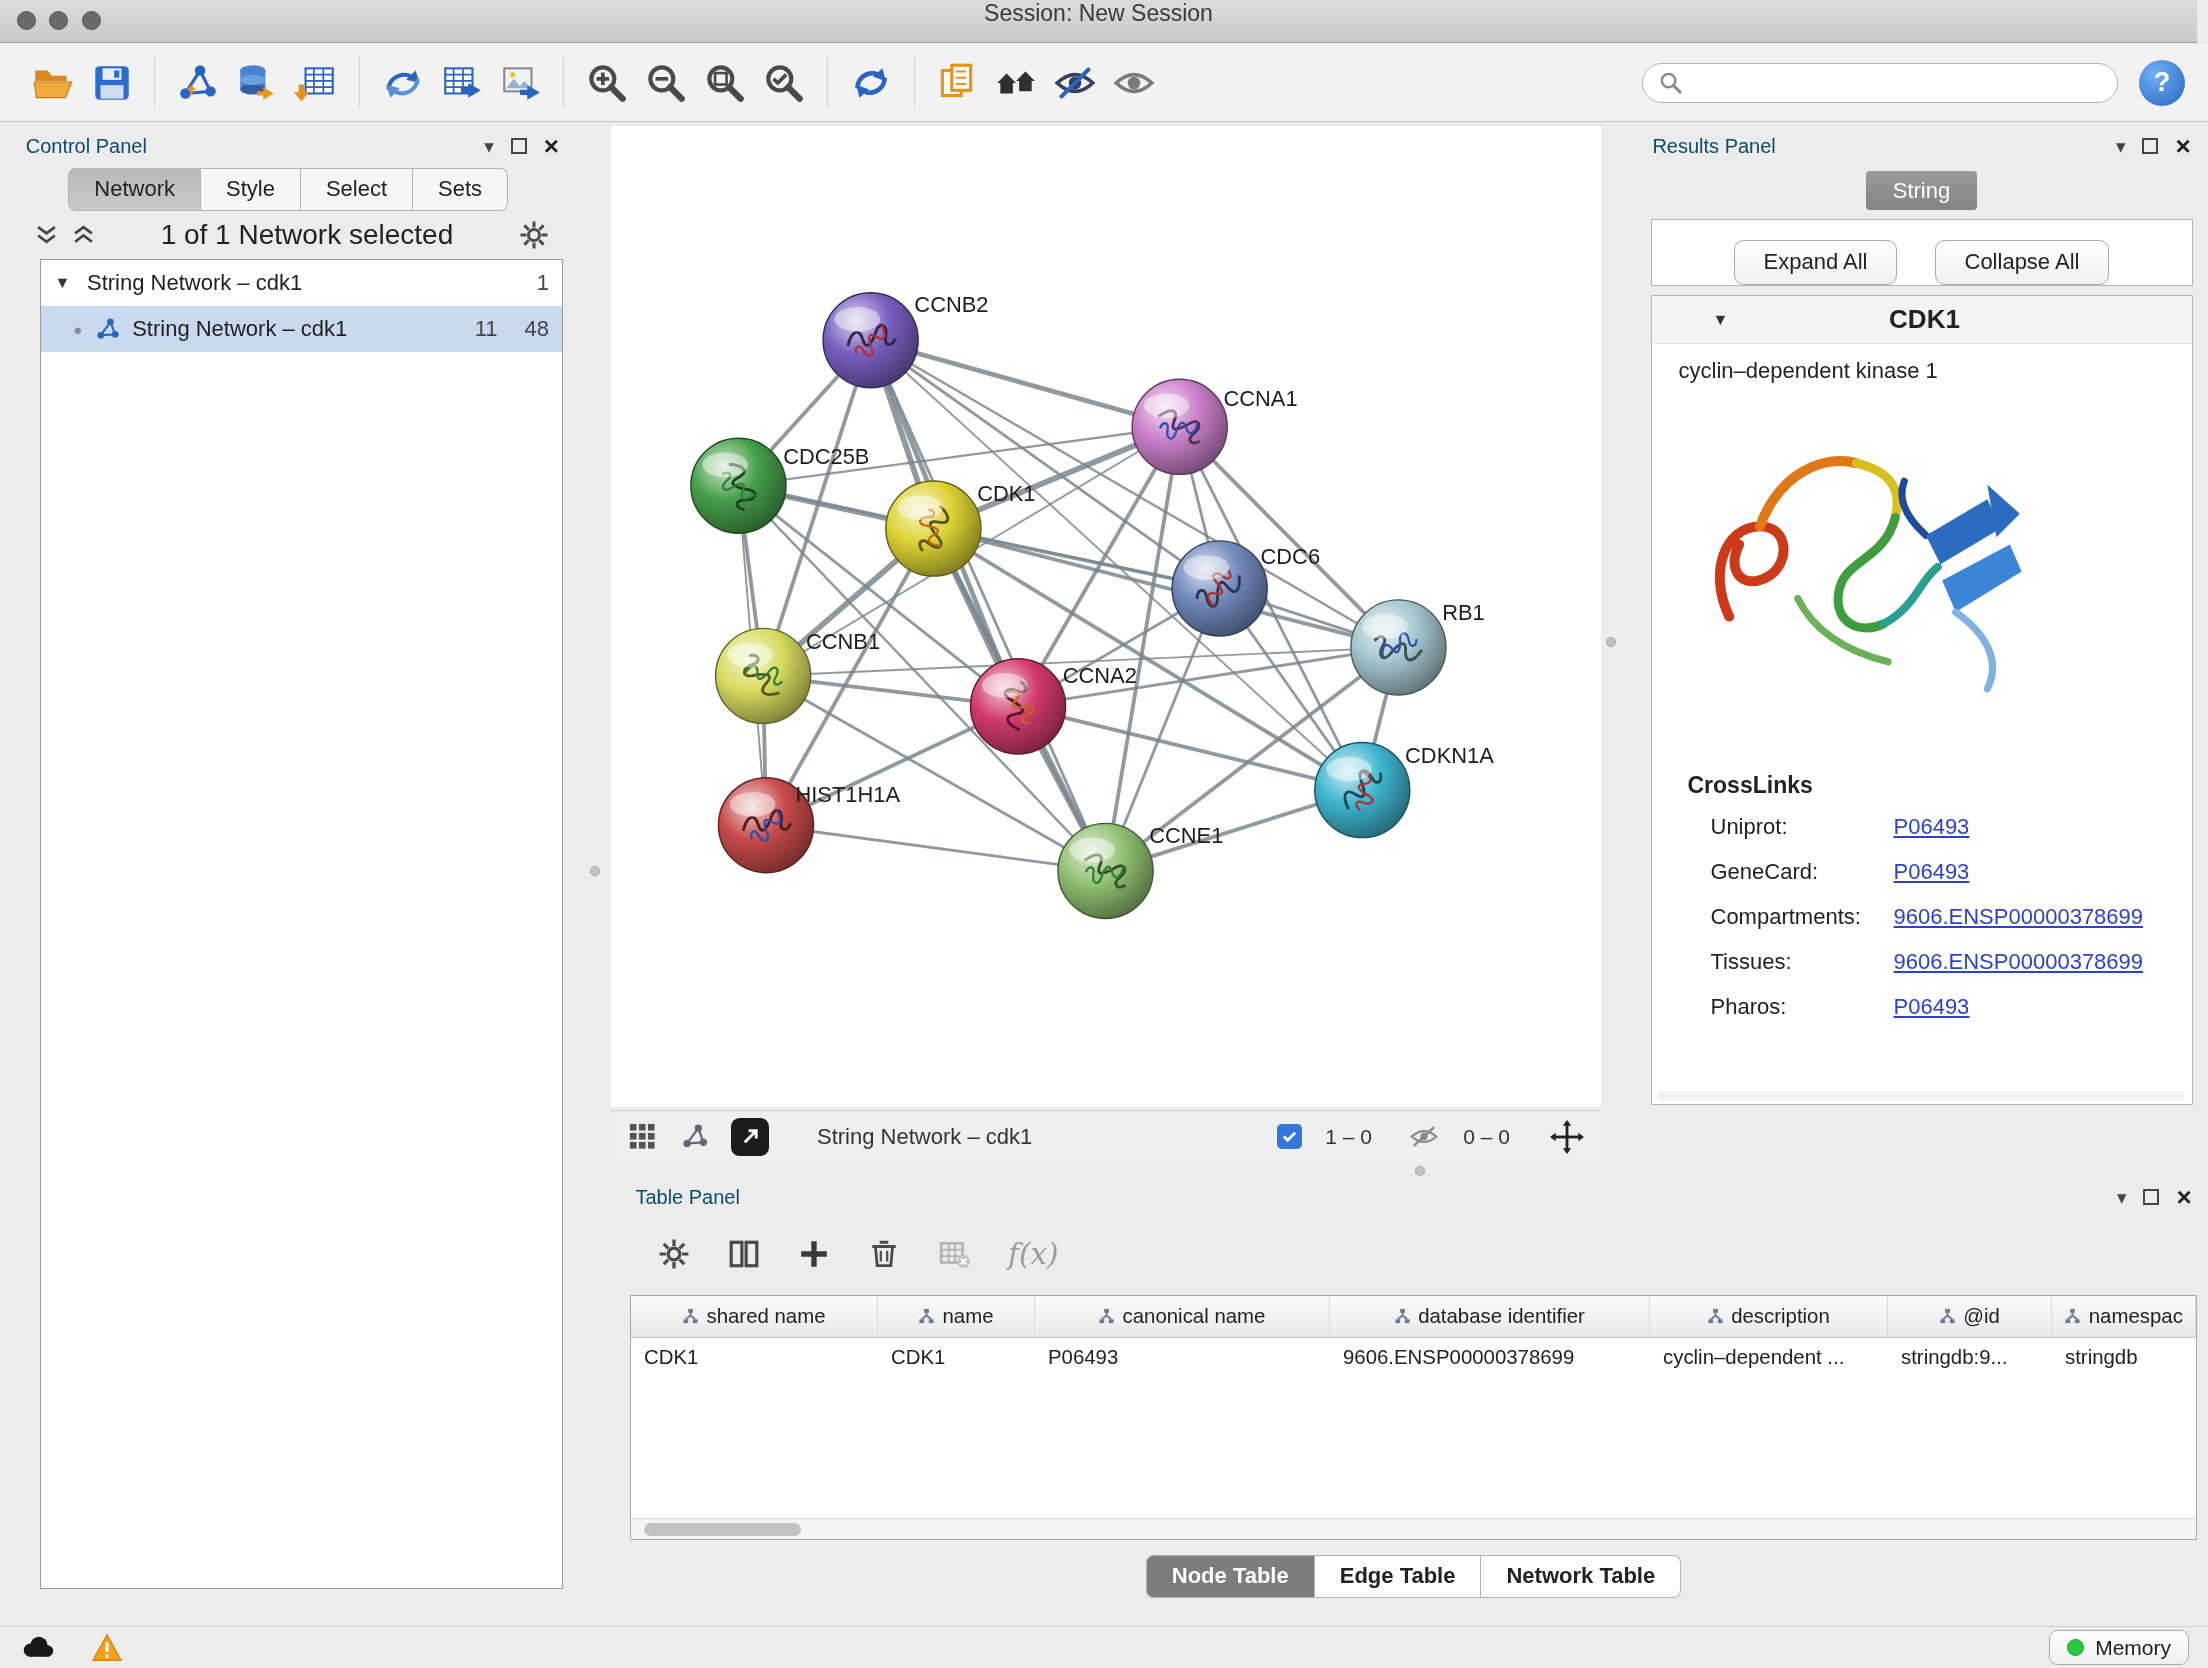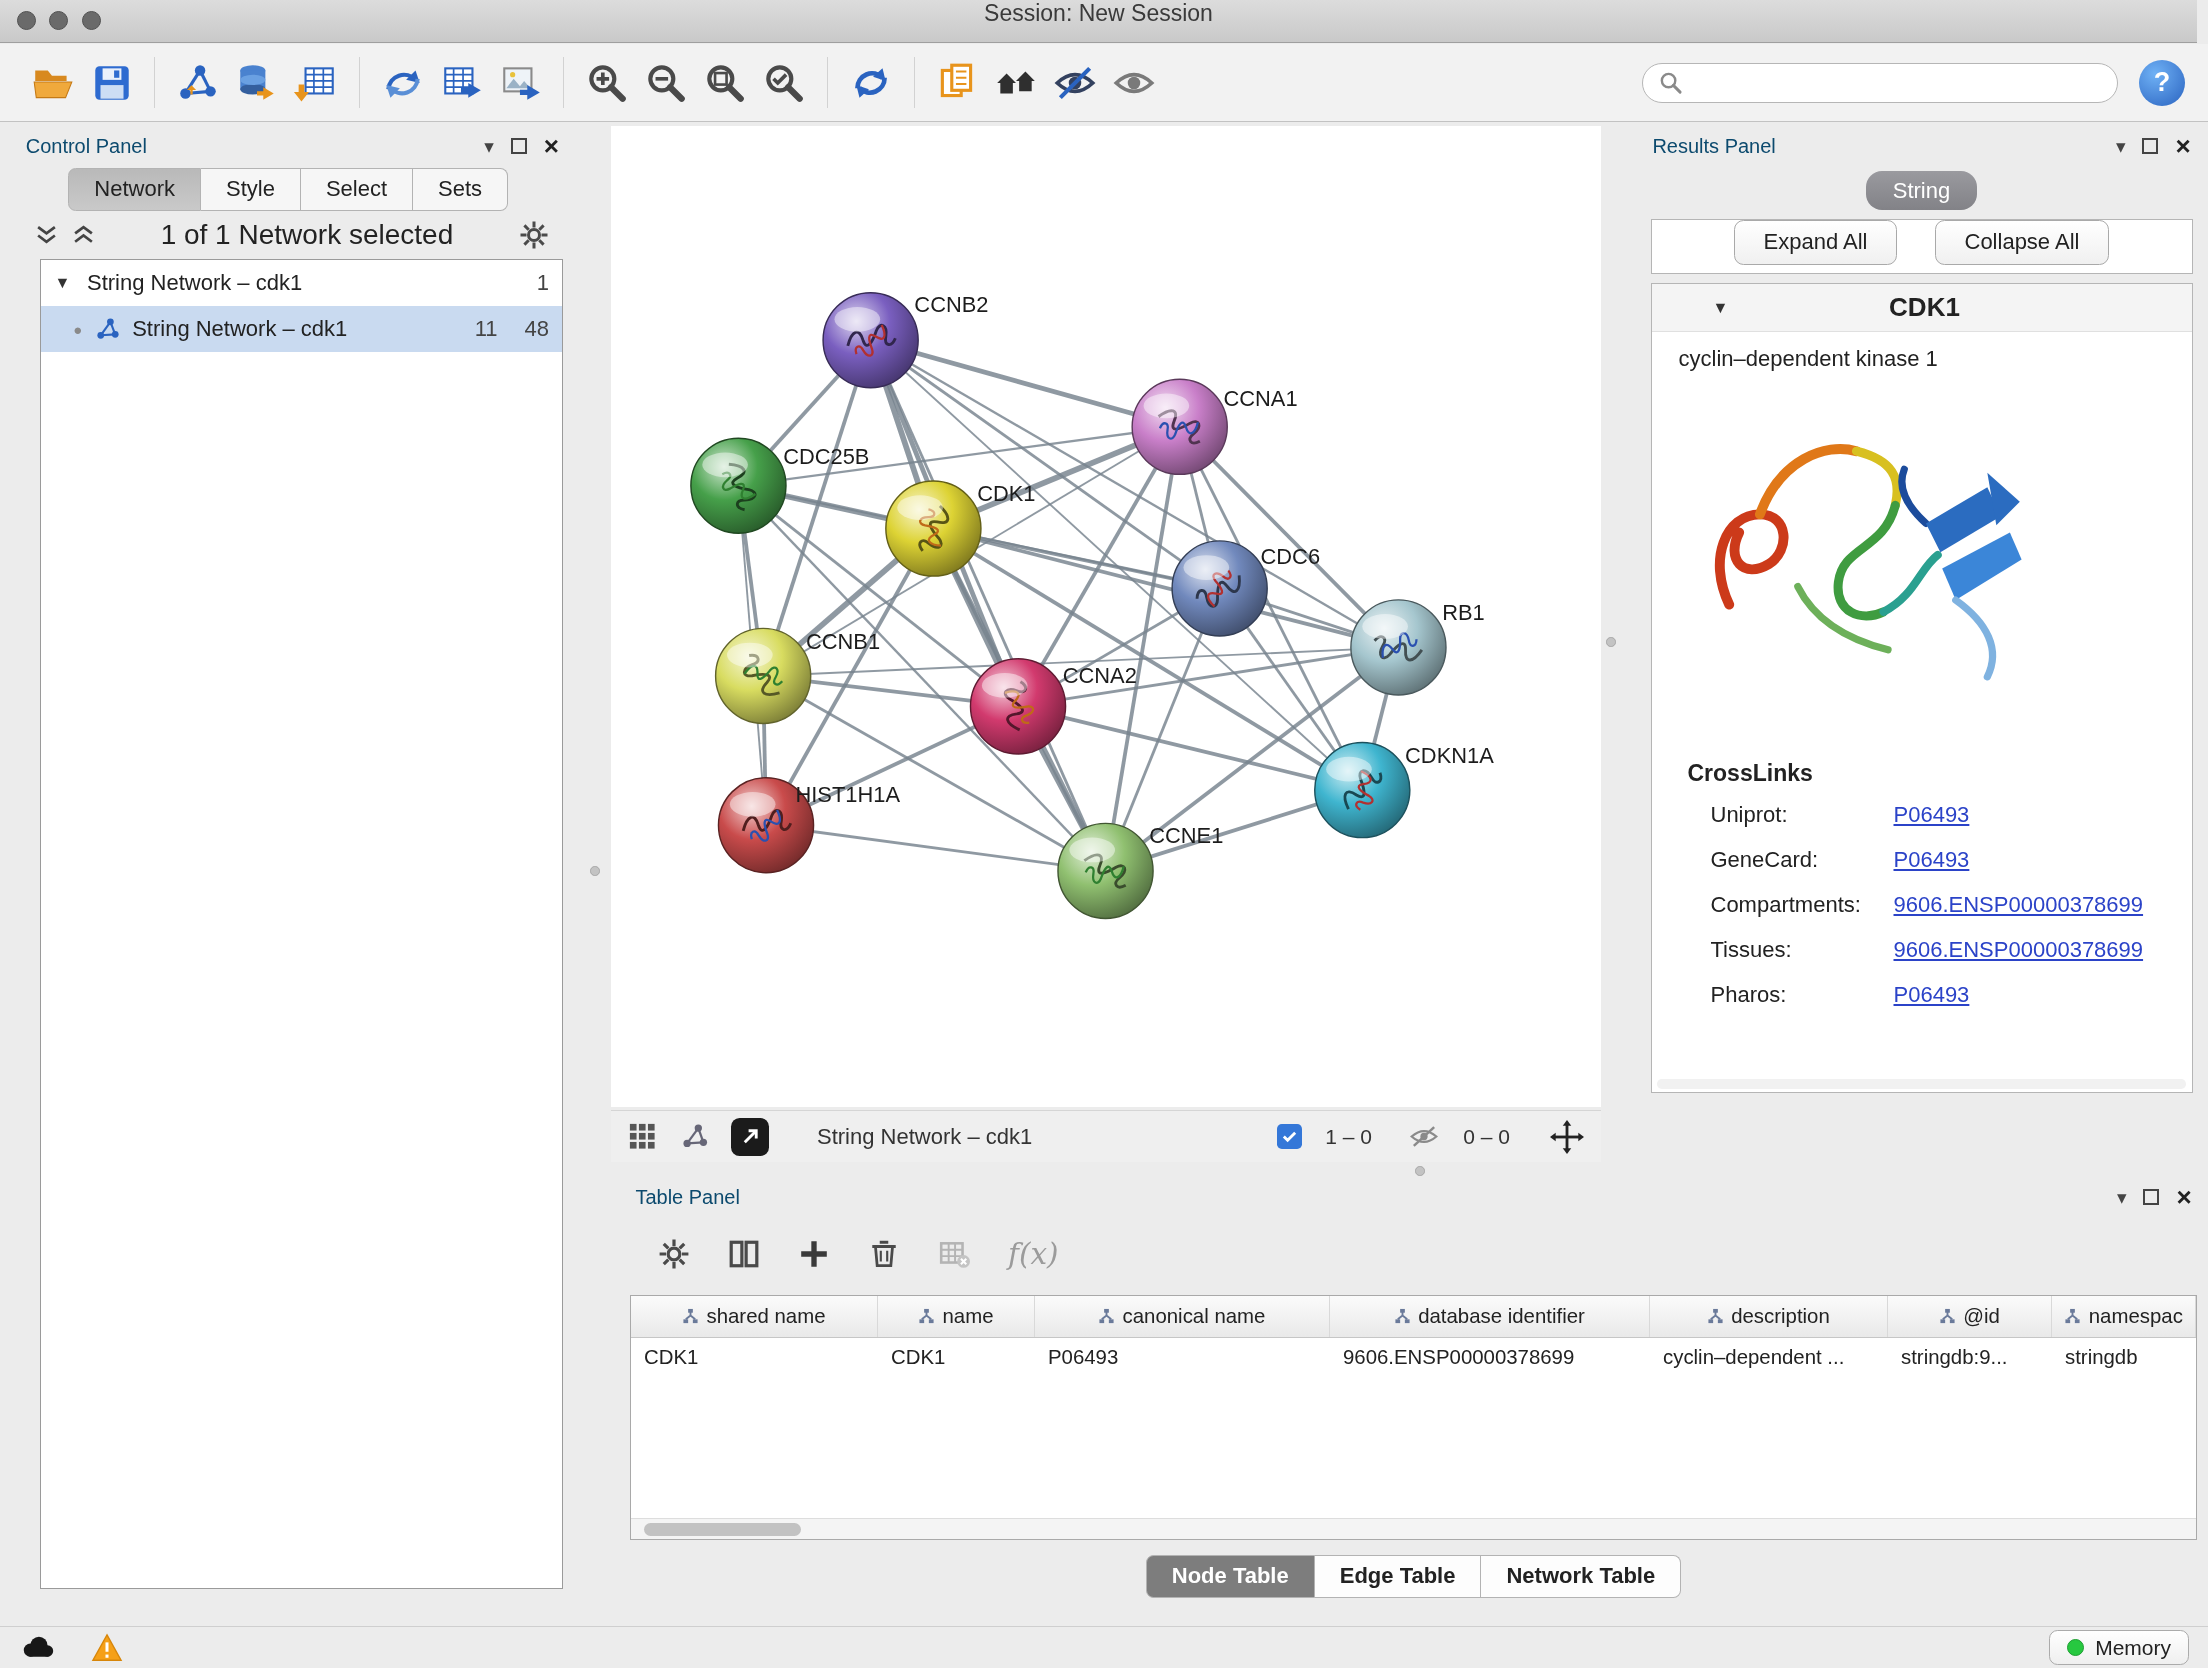--- a/index.html
+++ b/index.html
@@ -59,23 +59,23 @@
     display:flex; align-items:center; padding:0 17px; gap:23px; }
   .net-title { font-size:22px; color:#333; margin-left:25px; }
   .open-new { width:38px; height:38px; background:#1b1b1b; border-radius:8.6px; display:flex; align-items:center; justify-content:center; }
   .checkbox { width:25px; height:25px; background:#3477d8; border-radius:4.8px; display:flex; align-items:center; justify-content:center; }
   .count { font-size:21px; color:#333; }
   .spacer { flex:1; }
 
   
   .results-panel { position:absolute; left:1641px; top:126px; width:561px; height:1016px; }
   .rp-pill-row { display:flex; justify-content:center; height:49px; align-items:center; }
-  .rp-pill { background:linear-gradient(#9a9a9f,#828287); color:#fff; font-size:22px; padding:6.7px 27px; border-radius:16px; }
-  .rp-btn-box { margin:3.8px 9.5px 0 9.5px; background:#fff; border:1px solid #b5b5b5; height:55px;
-    display:flex; align-items:flex-start; justify-content:center; gap:38px; }
+  .rp-pill { background:linear-gradient(#9a9a9f,#828287); color:#fff; font-size:22px; padding:6.7px 27px; border-radius:4px; }
+  .rp-btn-box { margin:3.8px 9.5px 0 9.5px; background:#fff; border:1px solid #b5b5b5; height:67px;
+    display:flex; align-items:flex-end; justify-content:center; gap:38px; }
   .rp-btn { background:linear-gradient(#ffffff,#f0f0f0); border:1px solid #a9a9a9; border-radius:9.5px;
     font-size:22px; padding:8.6px 28.5px; color:#222; }
   .rp-content { margin:9.5px 9.5px 0 9.5px; background:#fff; border:1px solid #b5b5b5; height:810px; overflow:hidden; position:relative; }
   .gene-header { height:48px; display:flex; align-items:center; background:#f4f4f4; border-bottom:1px solid #e0e0e0; padding:0 19px; }
   .gene-header .tw { margin-left:42px; }
   .gene-name { flex:1; text-align:center; font-size:26px; font-weight:bold; margin-right:57px; }
   .gene-desc { font-size:22px; padding:13.3px 0 0 27px; }
   .protein-img { margin:7.6px 0 0 28.5px; }
   .xlinks-title { font-size:23px; font-weight:bold; padding:17px 0 5.7px 36px; }
   .xlink-row { display:flex; font-size:22px; padding:9.5px 0 9.5px 59px; }

